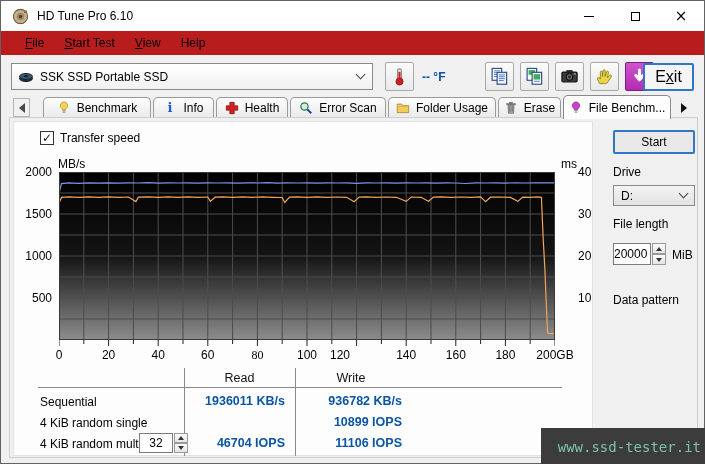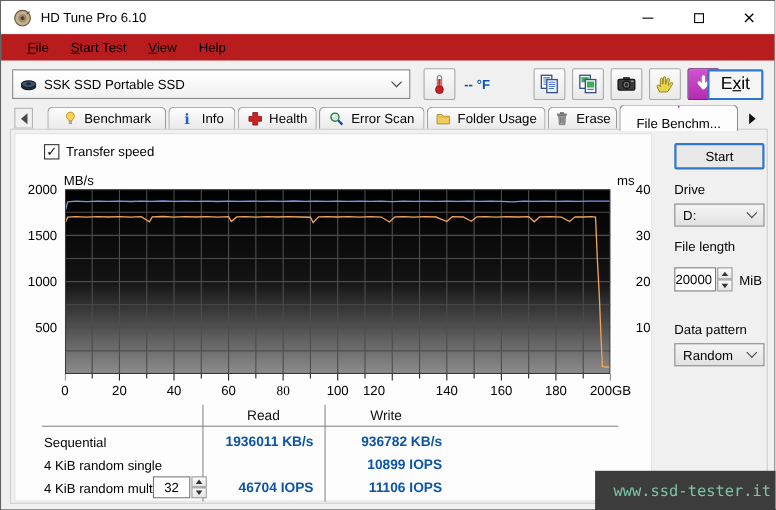--- a/index.html
+++ b/index.html
@@ -248,21 +248,21 @@
     <div class="tab" style="left:497px; width:63px;">
       <svg viewBox="0 0 16 16">
         <rect x="6.3" y="1.4" width="3.4" height="1.5" fill="#8a8a8a" stroke="#565656" stroke-width="0.5"></rect>
         <rect x="3.2" y="2.9" width="9.6" height="1.6" fill="#8a8a8a" stroke="#565656" stroke-width="0.5"></rect>
         <path d="M4.5 4.8h7l-.6 9.2H5.1z" fill="#a9a9a9" stroke="#565656" stroke-width="0.7"></path>
         <path d="M6.3 6.3v6M8 6.3v6M9.7 6.3v6" stroke="#6a6a6a" stroke-width="0.8"></path>
       </svg>
       <span>Erase</span>
     </div>
 
-    <div class="tab active" style="left:562px; width:108px;flex-direction:column;">
+    <div class="tab active" style="left:562px; width:108px;">
       <svg viewBox="0 0 16 16">
         <path d="M8 1a4.2 4.2 0 0 0-2.4 7.6c.5.4.9 1 .9 1.6h3c0-.6.4-1.2.9-1.6A4.2 4.2 0 0 0 8 1z" fill="#cf3ecf" stroke="#7a1a7a" stroke-width="0.8"></path>
         <rect x="6.3" y="10.7" width="3.4" height="1.1" fill="#8a8a8a"></rect>
         <rect x="6.3" y="12.2" width="3.4" height="1.1" fill="#8a8a8a"></rect>
       </svg>
       <span>File Benchm...</span>
     </div>
 
     <div class="tscroll" style="left:674px; border:none; background:transparent;">
         <span class="tri-r"></span>
@@ -414,22 +414,18 @@
     <div class="sb">
         <span class="tri-up"></span>
       </div>
     <div class="sb">
         <span class="tri-dn"></span>
       </div>
   </div>
   <span class="ctl-label" style="left:671px; top:247px;">MiB</span>
 
   <span class="ctl-label" style="top:292px;">Data pattern</span>
-  <div class="select" style="top:311px;">
-    <span>Random</span>
-    <span class="chev"></span>
-  </div>
 
   <div class="watermark">
     <span>www.ssd-tester.it</span>
   </div>
 
 </div>
 
 </body></html>

